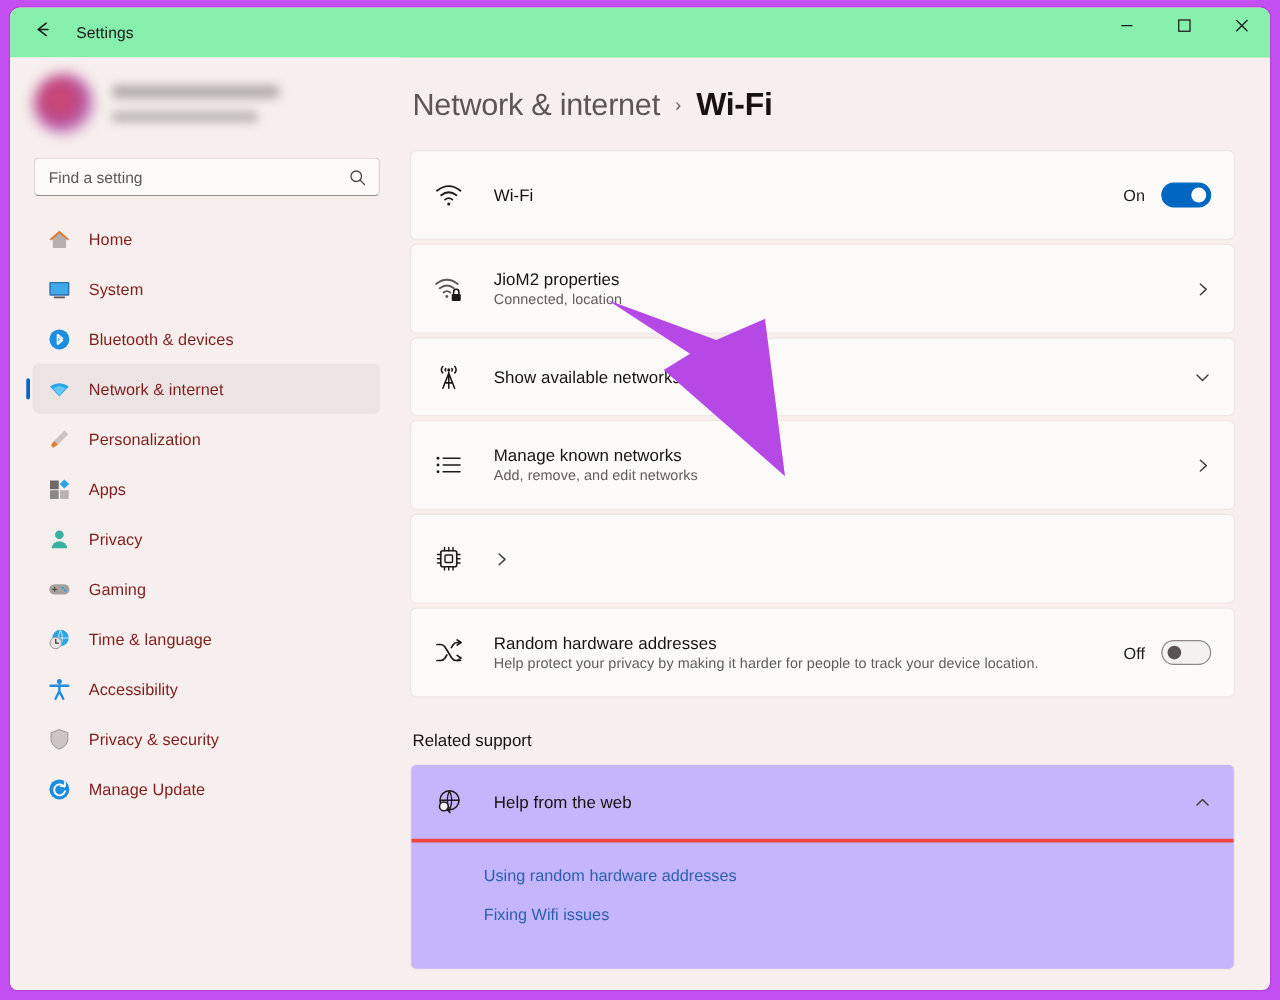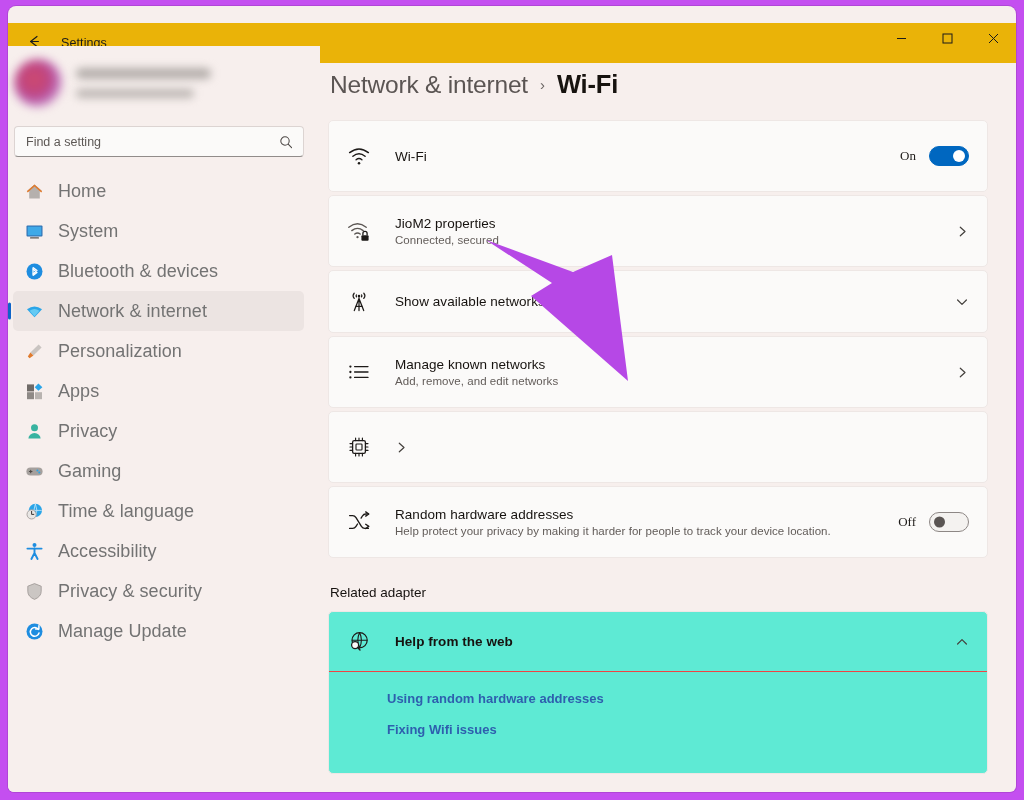--- a/index.html
+++ b/index.html
@@ -23,24 +23,24 @@
     position: relative;
     width: 100%; height: 100%;
     background: #f7efed;
     border-radius: 8px 8px 6px 6px;
     overflow: hidden;
     box-shadow: 0 0 0 1px rgba(0,0,0,0.10);
   }
 
   
   #titlebar {
-    position: absolute; left: 0; top: 17px;
+    position: absolute; left: 0; top: 0;
     width: 100%; height: 40px;
     display: flex; align-items: center;
-    background: #eab308;
+    background: #86efac;
   }
   #back-button {
     width: 34px; height: 30px;
     margin-left: 9px;
     display: flex; align-items: center; justify-content: center;
     border-radius: 4px;
     cursor: pointer;
   }
   #app-title {
     font-size: 12.5px; color: #1b1b1b;
@@ -63,20 +63,21 @@
     width: 100%; height: calc(100% - 40px);
     display: flex;
   }
 
   
   #sidebar {
     width: 312px; flex: 0 0 312px;
     height: 100%;
     background: #f7efed;
     position: relative;
+    padding-left: 13px;
   }
   #profile {
     display: flex; align-items: center;
     height: 74px;
     padding-left: 6px;
   }
   #avatar {
     width: 48px; height: 48px;
     border-radius: 50%;
     background: radial-gradient(circle at 42% 42%, #cf4b6e 0%, #c0447f 36%, #b862b3 58%, rgba(190,120,180,.45) 76%, rgba(215,180,200,0) 100%);
@@ -143,22 +144,22 @@
     border-radius: 2px;
     background: #0d64c8;
   }
   .nav-icon {
     width: 20px; height: 20px;
     flex: 0 0 20px;
     display: flex; align-items: center; justify-content: center;
   }
   .nav-label {
     margin-left: 14px;
-    font-size: 18px;
-    color: #737373;
+    font-size: 13px;
+    color: #7f1d1d;
     letter-spacing: .05px;
   }
 
   
   #main {
     flex: 1 1 auto;
     height: 100%;
     position: relative;
     overflow: hidden;
     padding-left: 8px;
@@ -218,21 +219,20 @@
     letter-spacing: .05px;
   }
   .card-right {
     display: flex; align-items: center;
     flex: 0 0 auto;
   }
   .toggle-state {
     font-size: 13px;
     color: #1d1a18;
     margin-right: 13px;
-    font-family: Liberation Serif, serif;
   }
 
   
   .toggle {
     width: 40px; height: 20px;
     border-radius: 10px;
     position: relative;
     cursor: pointer;
   }
   .toggle.on { background: #0067c0; border: 1px solid #0067c0; }
@@ -251,35 +251,34 @@
 
   .chev { display: flex; align-items: center; }
 
   
   #related-heading {
     font-size: 13.5px;
     color: #16120f;
     margin: 27px 0 11px 2px;
   }
   #help-card {
-    background: #5eead4;
+    background: #c4b5fd;
     border: 1px solid #eee7e5;
     border-radius: 5px;
     margin-right: 28px;
     overflow: hidden;
-    font-weight: bold;
   }
   #help-header {
     min-height: 59px;
     display: flex; align-items: center;
     padding: 0 18px 0 17px;
     cursor: pointer;
   }
   #help-links {
-    border-top: 1px solid #ef4444;
+    border-top: 3px solid #ef4444;
     padding: 19px 0 20px 58px;
   }
   .help-link {
     display: block;
     font-size: 13px;
     color: #2e5fae;
     text-decoration: none;
     margin-bottom: 16px;
     cursor: pointer;
     width: fit-content;
@@ -528,21 +527,21 @@
                 <path d="M1.8 8.2 Q10.5 1.4 19.2 8.2" stroke="#5c5754" stroke-width="1.4" stroke-linecap="round"></path>
                 <path d="M4.8 11.6 Q10.5 7.2 16.2 11.6" stroke="#5c5754" stroke-width="1.4" stroke-linecap="round"></path>
                 <path d="M7.8 15 Q10.5 12.9 13.2 15" stroke="#5c5754" stroke-width="1.4" stroke-linecap="round"></path>
                 <circle cx="10.5" cy="18.2" r="1.15" fill="#5c5754"></circle>
                 <rect x="14.4" y="16.2" width="7.2" height="5.6" rx="1" fill="#1d1a18"></rect>
                 <path d="M15.9 16.2 v-1.7 a2.1 2.1 0 0 1 4.2 0 v1.7" stroke="#1d1a18" stroke-width="1.3" fill="none"></path>
               </svg>
             </span>
             <div class="card-text">
               <div class="card-title">JioM2 properties</div>
-              <div class="card-sub">Connected, secured</div>
+              <div class="card-sub">Connected, location</div>
             </div>
             <div class="card-right">
               <span class="chev">
                 <svg width="13" height="13" viewBox="0 0 13 13" fill="none">
                     <path d="M4.3 2.2 L9 6.5 L4.3 10.8" stroke="#44403d" stroke-width="1.2" stroke-linecap="round" stroke-linejoin="round"></path>
                   </svg>
               </span>
             </div>
           </div>
 
@@ -624,21 +623,21 @@
             <div class="card-right">
               <span class="toggle-state">Off</span>
               <div class="toggle off">
                 <span class="knob"></span>
               </div>
             </div>
           </div>
 
         </div>
 
-        <div id="related-heading">Related adapter</div>
+        <div id="related-heading">Related support</div>
 
         <div id="help-card">
           <div id="help-header">
             <span class="card-icon">
               <svg width="24" height="24" viewBox="0 0 24 24" fill="none">
                 <circle cx="12.6" cy="10.2" r="7.6" stroke="#1d1a18" stroke-width="1.25"></circle>
                 <path d="M5 10.2 H20.2 M12.6 2.6 q3.6 7.6 0 15.2 q-3.6 -7.6 0 -15.2" stroke="#1d1a18" stroke-width="1.1" fill="none"></path>
                 <circle cx="8.1" cy="15.1" r="3.5" fill="#fbfaf9" stroke="#1d1a18" stroke-width="1.25"></circle>
                 <path d="M10.6 17.6 L13 20" stroke="#1d1a18" stroke-width="1.35" stroke-linecap="round"></path>
               </svg>

